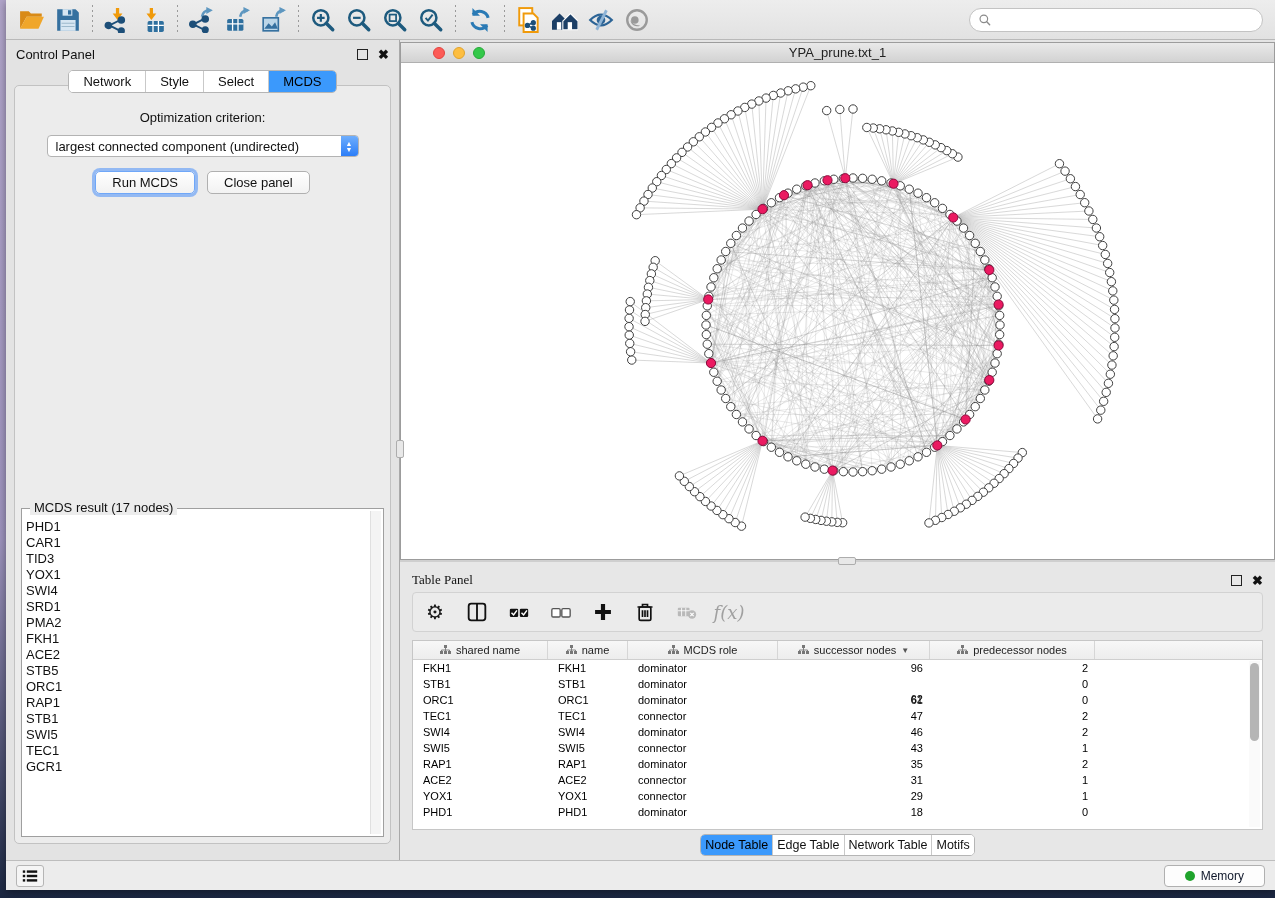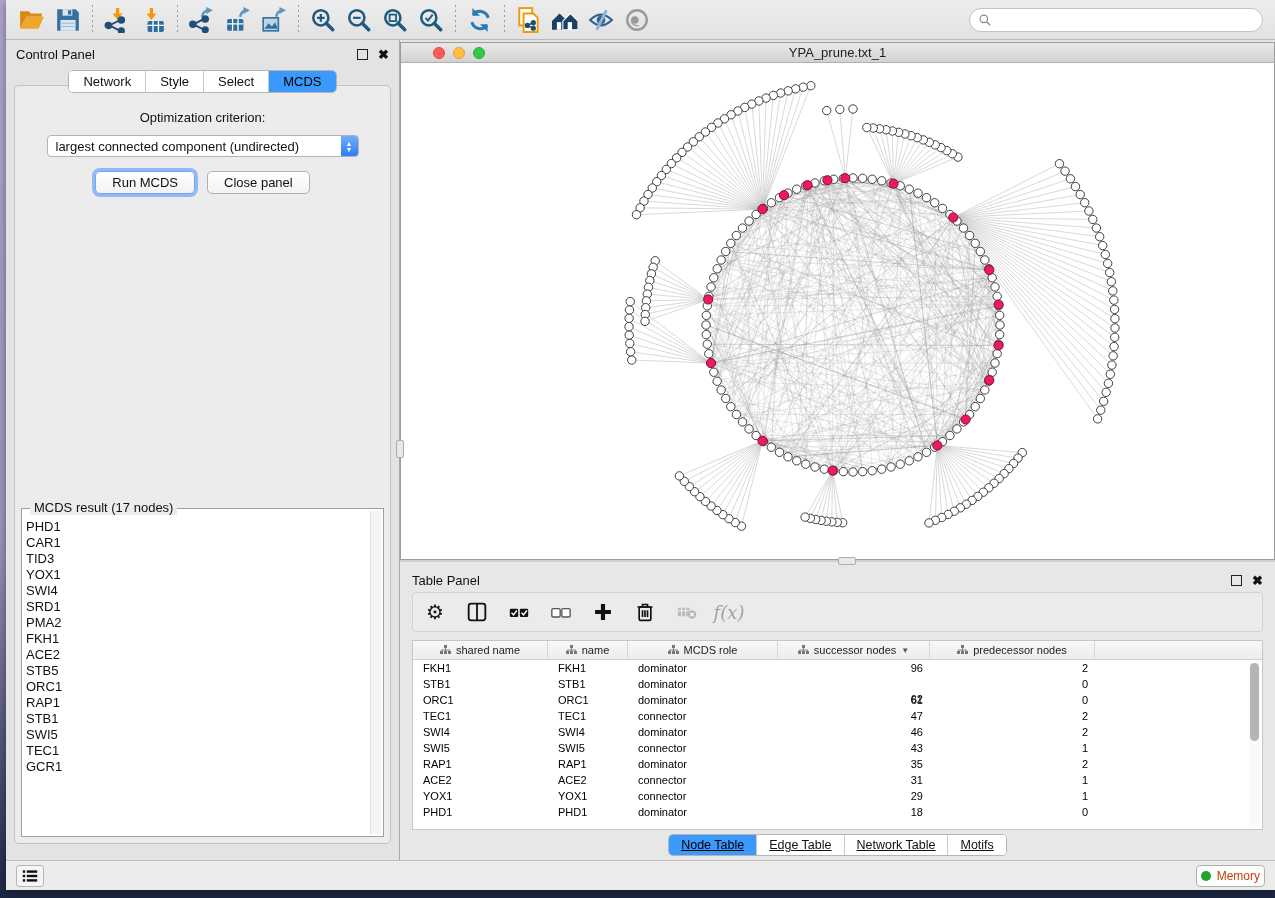--- a/index.html
+++ b/index.html
@@ -81,21 +81,21 @@
   .light.green { background:#34c84a; border:1px solid #27a938; }
   .net-title { position:absolute; left:0; right:0; text-align:center; font-size:13px; color:#222; }
   .net-canvas { display:block; width:873px; height:496px; background:#fff; }
 
   .h-split { height:2px; background:#cfcfcf; position:relative; }
   .h-handle { position:absolute; left:438px; top:-3px; width:18px; height:8px;
     background:#e8e8e8; border:1px solid #adadad; border-radius:2px; z-index:5; }
 
   
   .table-panel { flex:1; background:#e7e7e7; position:relative; }
-  .tp-header { height:24px; display:flex; align-items:center; padding:12px 12px 0 12px; }
+  .tp-header { height:24px; display:flex; align-items:center; padding:12px 12px 0 12px;font-family:Liberation Serif, serif; }
   .tp-title { font-size:13px; color:#111; }
   .tp-toolbar { margin:6px 12px 0 12px; height:40px; background:#ebebeb;
     border:1px solid #d2d2d2; border-radius:4px; display:flex; align-items:center;
     padding:0 10px; gap:18px; }
   .tp-toolbar .ticon { width:24px; height:24px; display:flex; align-items:center; justify-content:center; }
   .ticon svg { width:20px; height:20px; }
   .gear-glyph { font-size:20px; color:#1a1a1a; line-height:20px; }
   .fx-label { font-size:18px; font-style:italic; color:#a0a0a0;
     font-family:"DejaVu Serif", serif;text-align:right; }
   .tbl-wrap { position:absolute; left:12px; right:12px; top:78px; bottom:30px;
@@ -107,31 +107,31 @@
   .th svg { width:11px; height:10px; flex:none; }
   .th .chev { font-size:8px; color:#555; }
   .trow { display:flex; height:16px; align-items:center; }
   .td { font-size:11px; color:#000; white-space:nowrap; overflow:hidden; }
   .td.left { padding-left:10px; text-align:left; }
   .td.right { padding-right:7px; text-align:right; }
   .tbl-scroll { position:absolute; top:20px; bottom:2px; right:2px; width:11px; background:#fafafa; }
   .tbl-thumb { position:absolute; top:2px; left:1px; width:9px; height:78px;
     background:#b5b5b5; border-radius:5px; }
   .tp-tabs { position:absolute; left:0; right:0; bottom:4px; display:flex; justify-content:center; }
-  .tp-tabs .seg button { padding:3px 12px; font-size:12.5px;text-decoration:underline; }
+  .tp-tabs .seg button { padding:3px 4px; font-size:12.5px; }
 
   
   .statusbar { position:absolute; left:0; bottom:0; width:100%; height:30px;
     background:#ececec; border-top:1px solid #bdbdbd; display:flex; align-items:center;
     padding:0 10px; }
   .list-btn { width:28px; height:22px; background:#f5f5f5; border:1px solid #b5b5b5;
     border-radius:3px; display:flex; align-items:center; justify-content:center; }
   .list-btn svg { width:16px; height:14px; }
   .memory-btn { margin-left:auto; height:22px; background:#fdfdfd; border:1px solid #b0b0b0;
-    border-radius:4px; display:flex; align-items:center; gap:6px; padding:0 4px; font-size:12px; color:#c2410c; }
+    border-radius:4px; display:flex; align-items:center; gap:6px; padding:0 20px; font-size:12px; color:#0f172a; }
   .mem-dot { width:10px; height:10px; border-radius:50%; background:#1fa32c; }
 </style>
 </head>
 <body>
 
 <div class="desktop">
 <div class="app">
 
   <div class="toolbar">
     <div class="tb-btn">

